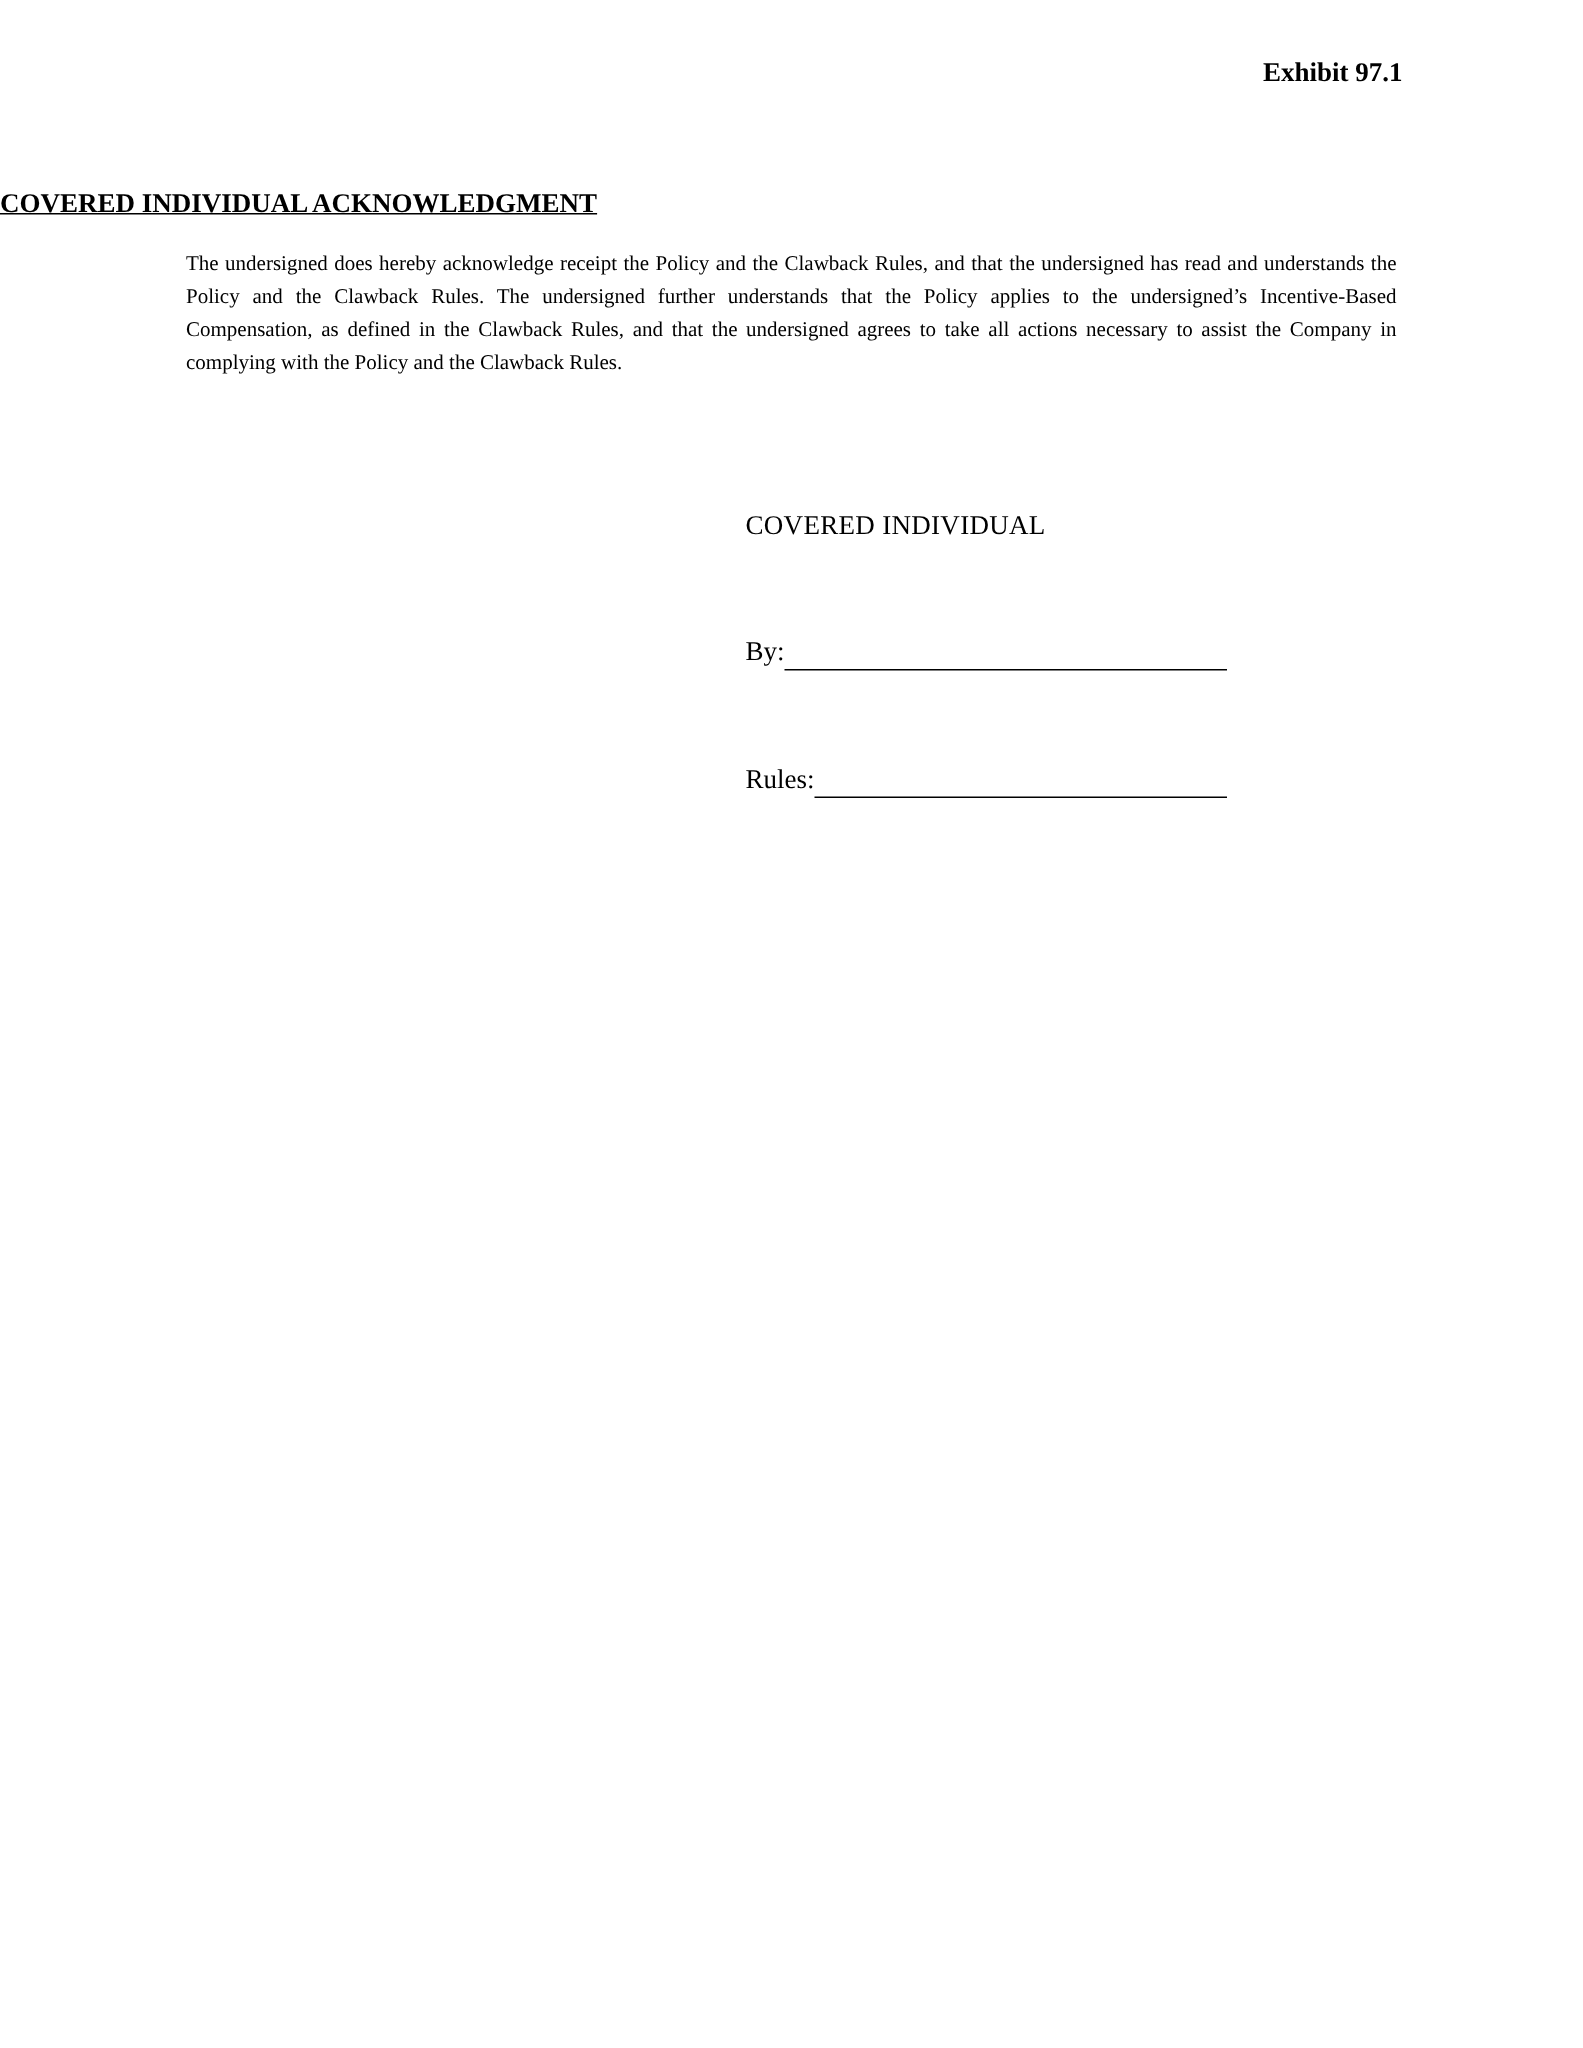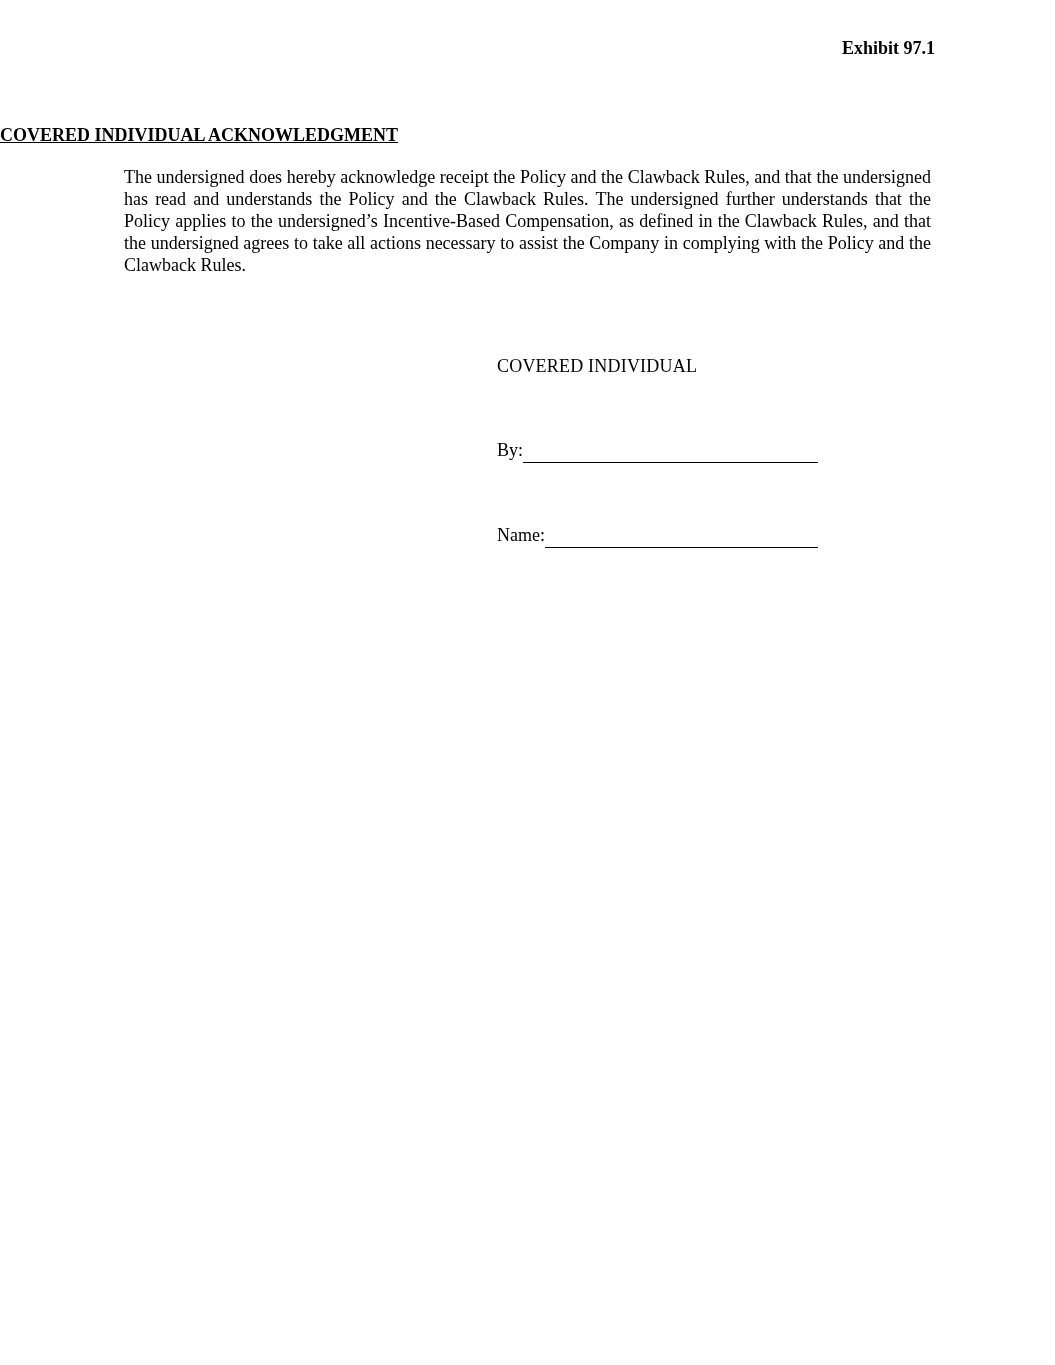--- a/index.html
+++ b/index.html
@@ -28,27 +28,27 @@
     width: 100%;
     font-size: 18px;
     font-weight: bold;
     text-decoration: underline;
   }
   .body-paragraph {
     position: absolute;
     top: 166px;
     left: 124px;
     width: 807px;
-    font-size: 18px;
+    font-size: 14px;
     line-height: 22px;
     text-align: justify;
   }
   .signature-block {
     position: absolute;
-    top: 356px;
+    top: 340px;
     left: 497px;
     width: 322px;
     height: 200px;
   }
   .signature-heading {
     position: absolute;
     top: 0;
     left: 0;
     font-size: 18px;
     letter-spacing: 0.2px;
@@ -91,19 +91,19 @@
 
     <div class="signature-heading">COVERED INDIVIDUAL</div>
 
     <div class="sig-row sig-row-by">
       <span class="sig-label">By:</span>
       <span class="sig-line"></span>
     </div>
 
 
     <div class="sig-row sig-row-date">
-      <span class="sig-label">Name:</span>
+      <span class="sig-label">Rules:</span>
       <span class="sig-line"></span>
     </div>
 
   </div>
 
 </div>
 
 </body></html>

